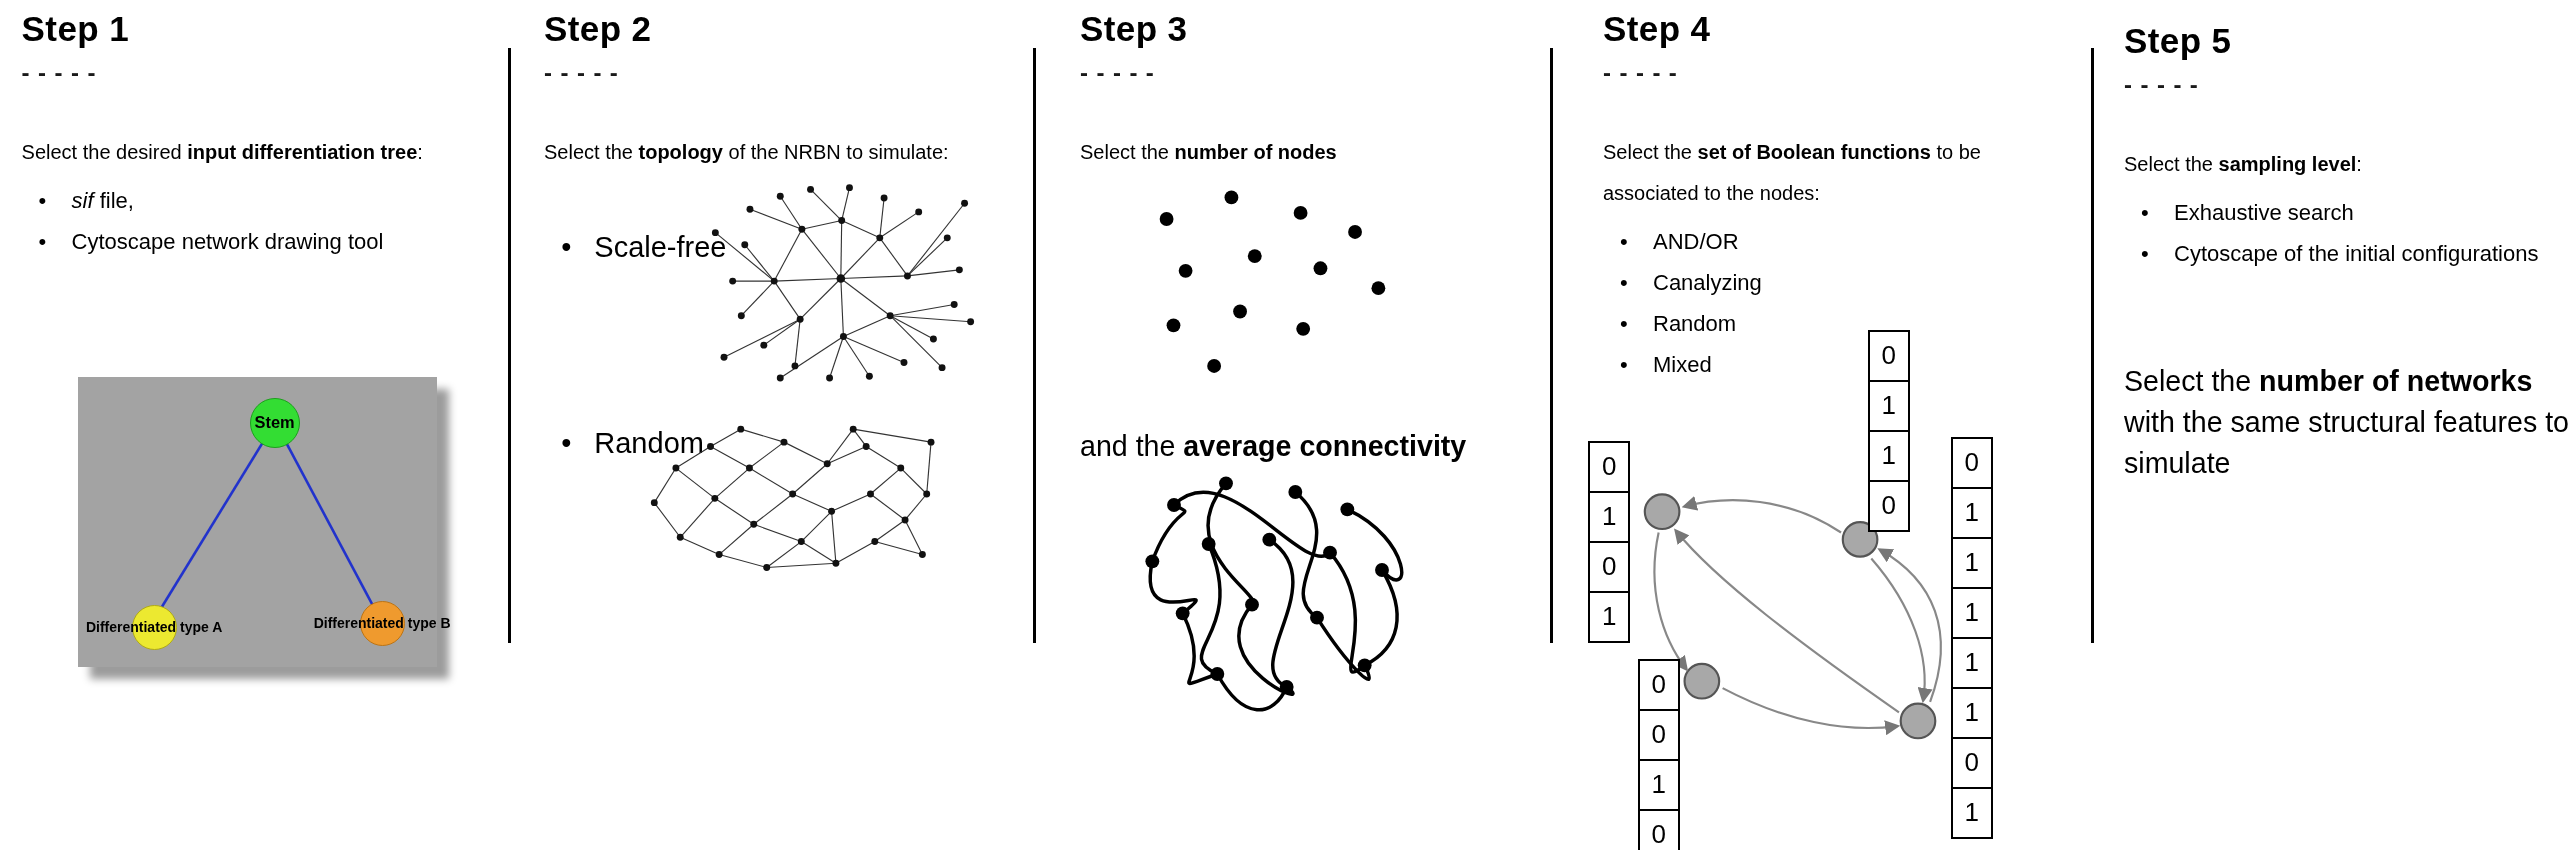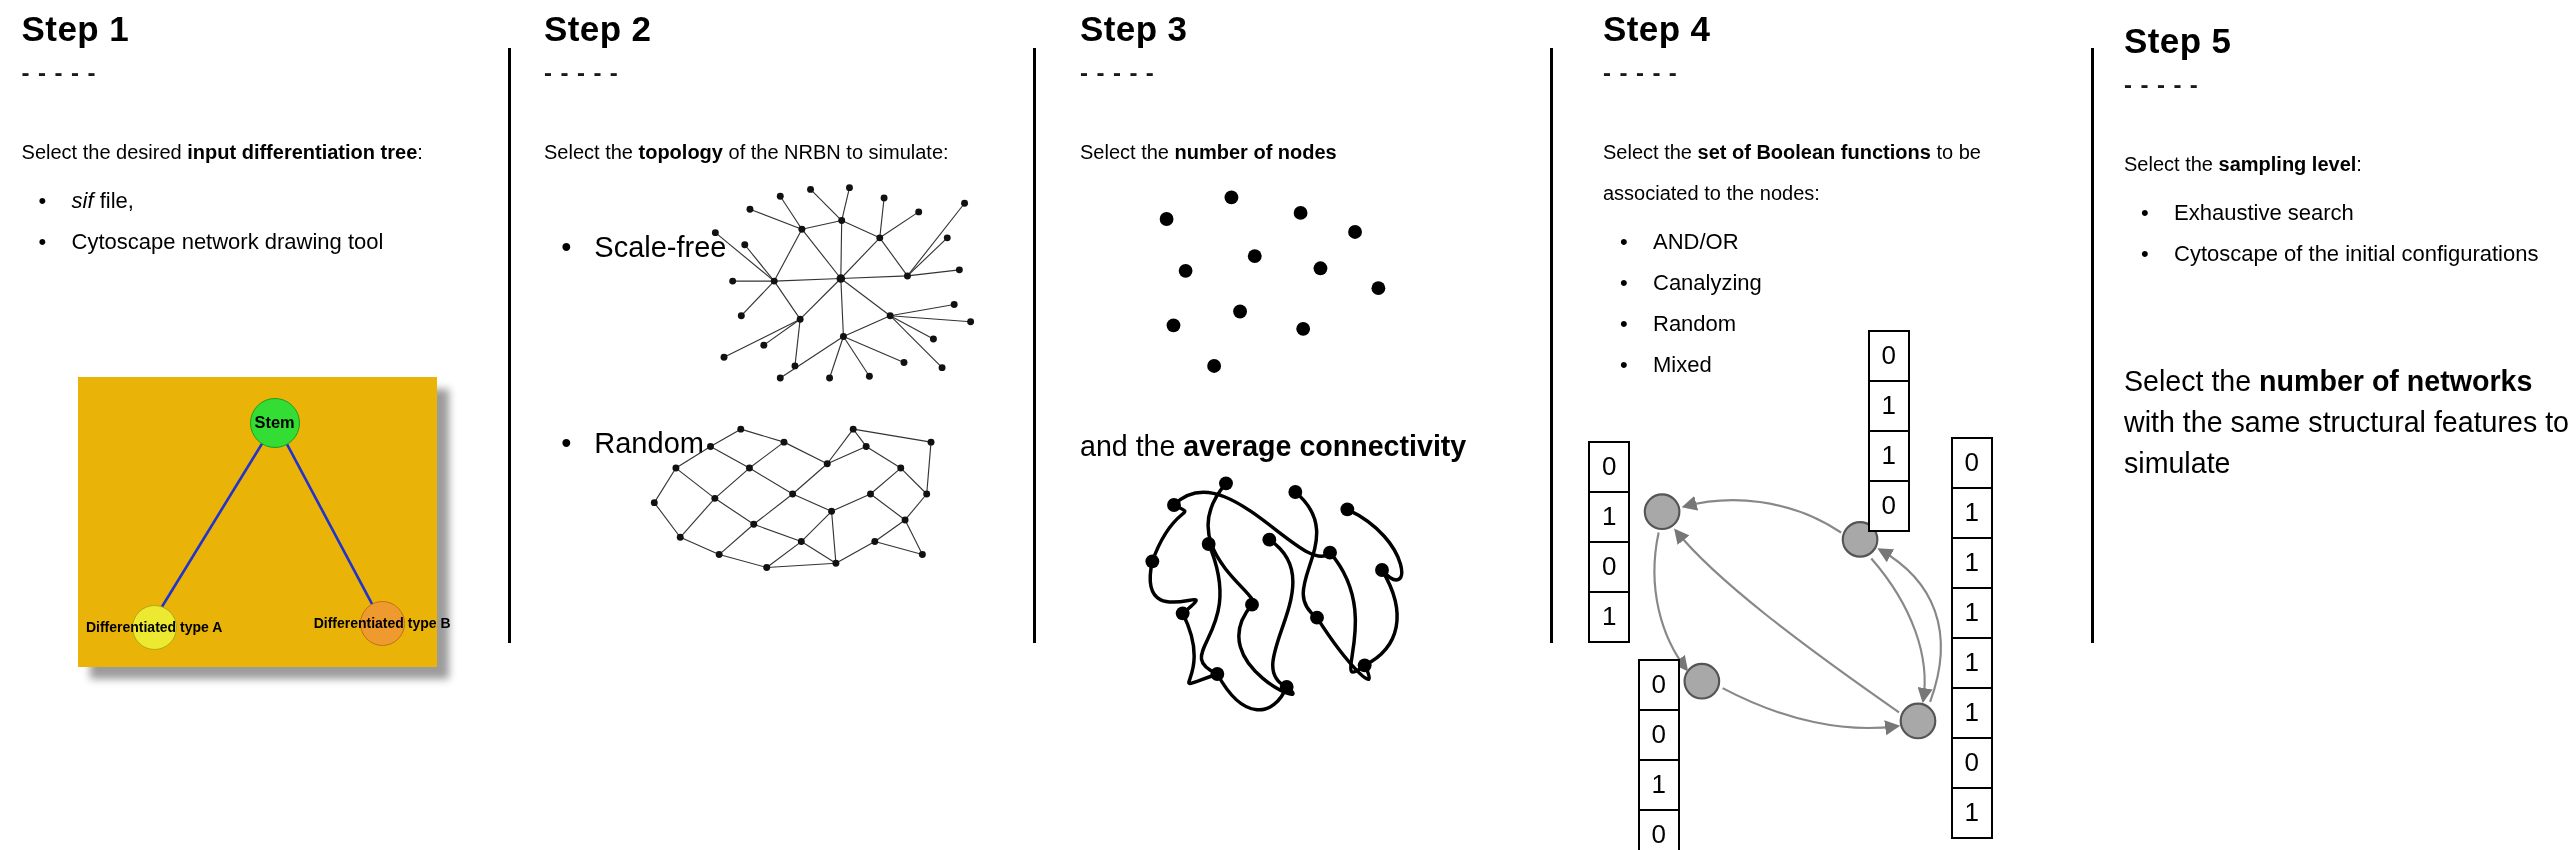--- a/index.html
+++ b/index.html
@@ -26,21 +26,21 @@
 
   .abullet { position:absolute; font-size:29px; line-height:41px; padding-left:33px; }
   .abullet::before { content:"\2022"; position:absolute; left:0; }
 
   .vline { position:absolute; top:48px; height:595px; width:2.6px; background:#000; }
   .vline1 { left:508px; } .vline2 { left:1033px; } .vline3 { left:1550px; } .vline4 { left:2091px; }
 
   
   .tree-box {
     position:absolute; left:56px; top:368px; width:359px; height:290px;
-    background:#eab308; box-shadow:12px 12px 7.8px #9c9c9c;
+    background:#a3a3a3; box-shadow:12px 12px 7.8px #9c9c9c;
   }
   .tree-edges { position:absolute; left:0; top:0; }
   .tnode { position:absolute; border-radius:50%; display:flex; align-items:center; justify-content:center; box-sizing:border-box; }
   .tnode.stem  { left:172px; top:21px;  width:50px; height:50px; background:#33dd33; border:1.7px solid #1e9e1e; }
   .tnode.typea { left:54px;  top:228px; width:45px; height:45px; background:#ece930; border:1.7px solid #b0ab15; }
   .tnode.typeb { left:282px; top:224px; width:45px; height:45px; background:#ef9a2e; border:1.7px solid #bd7413; }
   .tnode.stem span { font-size:16.4px; font-weight:bold; }
   .tnode.typea span, .tnode.typeb span {
     width:154px; flex-shrink:0; text-align:center;
     font-size:14px; font-weight:bold; line-height:16.4px;

